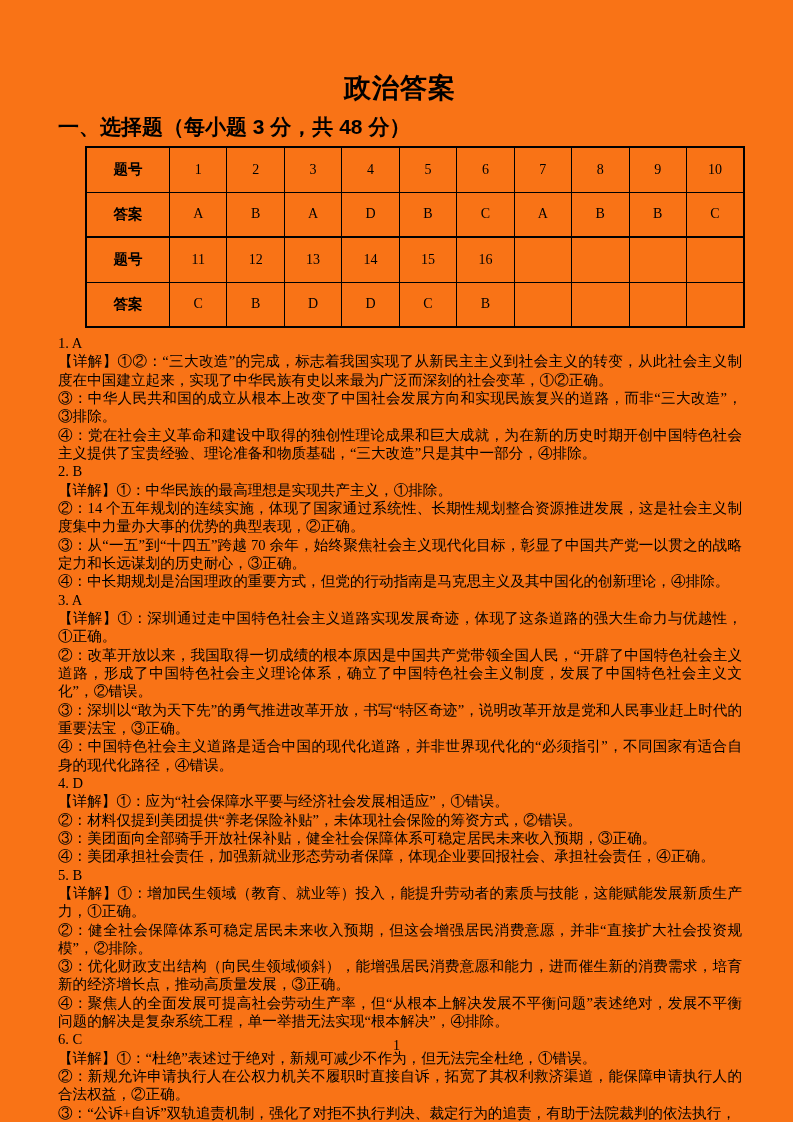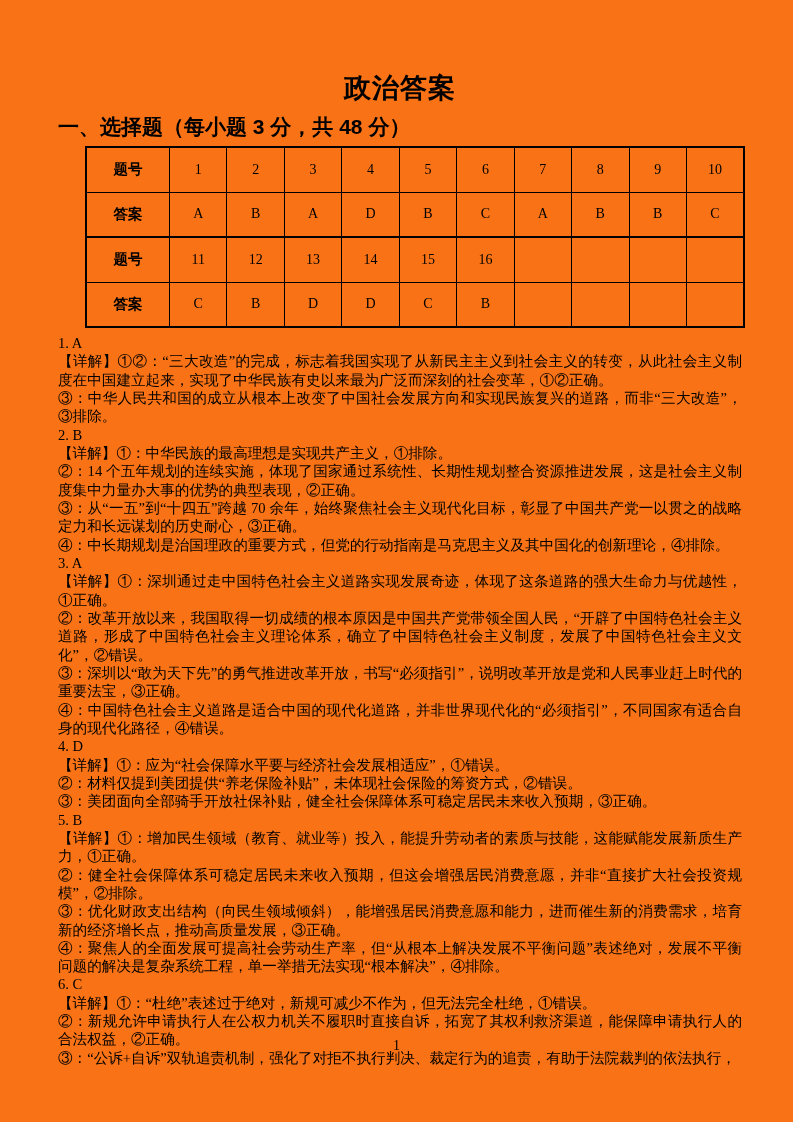--- a/index.html
+++ b/index.html
@@ -142,43 +142,45 @@
         </tr>
       </tbody>
     </table>
 
     <div class="body-text">
 
       <div>
         <p>1. A</p>
         <p>【详解】①②：“三大改造”的完成，标志着我国实现了从新民主主义到社会主义的转变，从此社会主义制度在中国建立起来，实现了中华民族有史以来最为广泛而深刻的社会变革，①②正确。</p>
         <p>③：中华人民共和国的成立从根本上改变了中国社会发展方向和实现民族复兴的道路，而非“三大改造”，③排除。</p>
+        <p>④：党在社会主义革命和建设中取得的独创性理论成果和巨大成就，为在新的历史时期开创中国特色社会主义提供了宝贵经验、理论准备和物质基础，“三大改造”只是其中一部分，④排除。</p>
       </div>
 
       <div>
         <p>2. B</p>
         <p>【详解】①：中华民族的最高理想是实现共产主义，①排除。</p>
         <p>②：14 个五年规划的连续实施，体现了国家通过系统性、长期性规划整合资源推进发展，这是社会主义制度集中力量办大事的优势的典型表现，②正确。</p>
         <p>③：从“一五”到“十四五”跨越 70 余年，始终聚焦社会主义现代化目标，彰显了中国共产党一以贯之的战略定力和长远谋划的历史耐心，③正确。</p>
         <p>④：中长期规划是治国理政的重要方式，但党的行动指南是马克思主义及其中国化的创新理论，④排除。</p>
       </div>
 
       <div>
         <p>3. A</p>
         <p>【详解】①：深圳通过走中国特色社会主义道路实现发展奇迹，体现了这条道路的强大生命力与优越性，①正确。</p>
         <p>②：改革开放以来，我国取得一切成绩的根本原因是中国共产党带领全国人民，“开辟了中国特色社会主义道路，形成了中国特色社会主义理论体系，确立了中国特色社会主义制度，发展了中国特色社会主义文化”，②错误。</p>
-        <p>③：深圳以“敢为天下先”的勇气推进改革开放，书写“必须指引”，说明改革开放是党和人民事业赶上时代的重要法宝，③正确。</p>
+        <p>③：深圳以“敢为天下先”的勇气推进改革开放，书写“特区奇迹”，说明改革开放是党和人民事业赶上时代的重要法宝，③正确。</p>
         <p>④：中国特色社会主义道路是适合中国的现代化道路，并非世界现代化的“必须指引”，不同国家有适合自身的现代化路径，④错误。</p>
       </div>
 
       <div>
         <p>4. D</p>
         <p>【详解】①：应为“社会保障水平要与经济社会发展相适应”，①错误。</p>
         <p>②：材料仅提到美团提供“养老保险补贴”，未体现社会保险的筹资方式，②错误。</p>
         <p>③：美团面向全部骑手开放社保补贴，健全社会保障体系可稳定居民未来收入预期，③正确。</p>
+        <p>④：美团承担社会责任，加强新就业形态劳动者保障，体现企业要回报社会、承担社会责任，④正确。</p>
       </div>
 
       <div>
         <p>5. B</p>
         <p>【详解】①：增加民生领域（教育、就业等）投入，能提升劳动者的素质与技能，这能赋能发展新质生产力，①正确。</p>
         <p>②：健全社会保障体系可稳定居民未来收入预期，但这会增强居民消费意愿，并非“直接扩大社会投资规模”，②排除。</p>
         <p>③：优化财政支出结构（向民生领域倾斜），能增强居民消费意愿和能力，进而催生新的消费需求，培育新的经济增长点，推动高质量发展，③正确。</p>
         <p>④：聚焦人的全面发展可提高社会劳动生产率，但“从根本上解决发展不平衡问题”表述绝对，发展不平衡问题的解决是复杂系统工程，单一举措无法实现“根本解决”，④排除。</p>
       </div>
 

